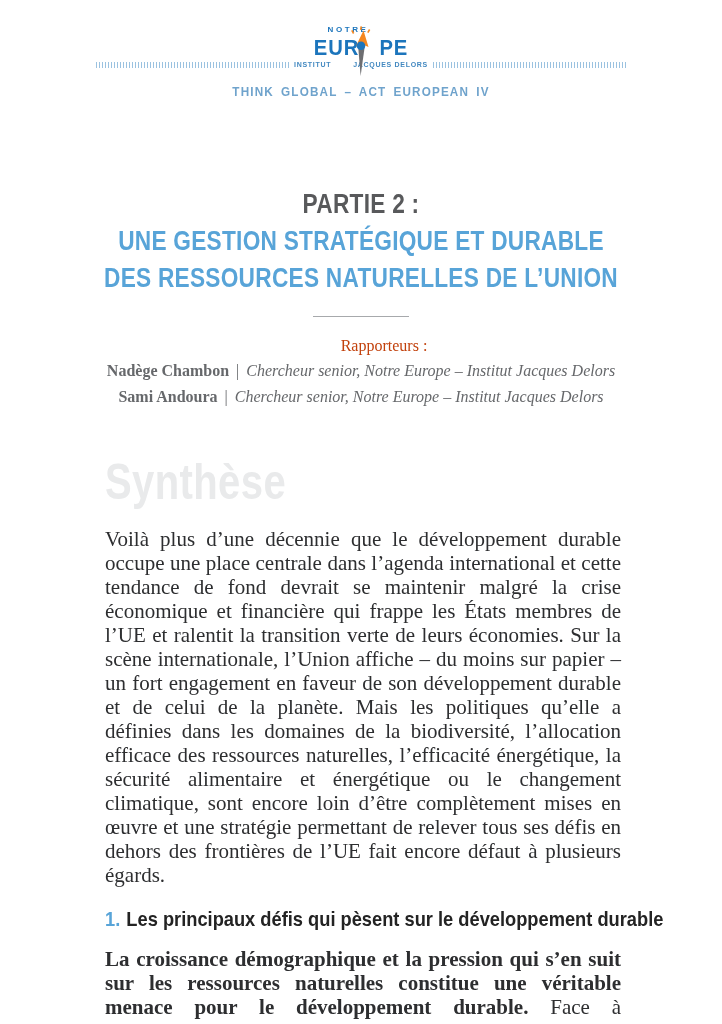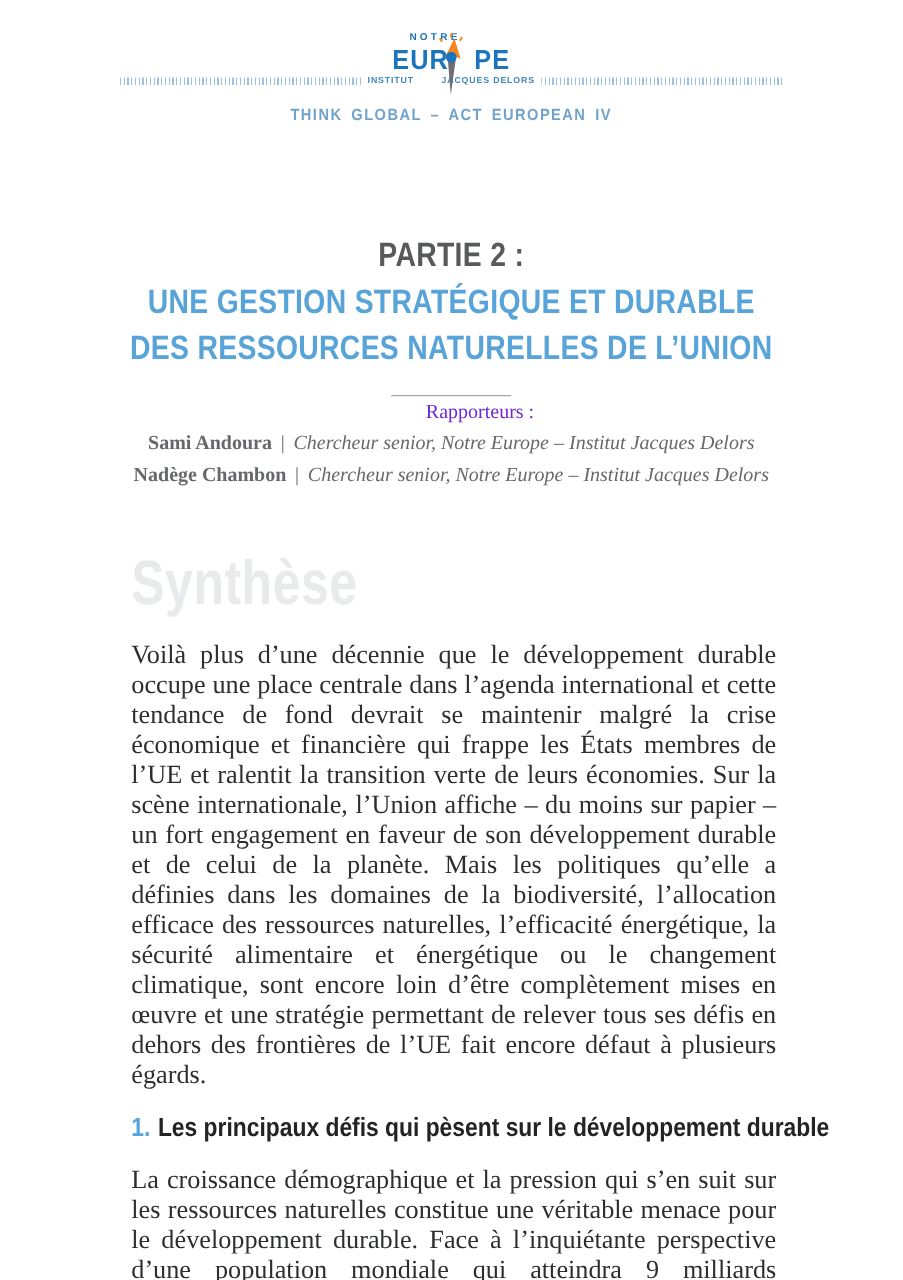--- a/index.html
+++ b/index.html
@@ -50,21 +50,21 @@
     margin:186px 0 0 0; text-align:center; line-height:37px;
     font-family:"Liberation Sans", sans-serif; font-weight:bold;
     font-size:27px; transform:scaleX(0.84); transform-origin:50% 0;
     letter-spacing:0.3px;
   }
   .title-part { color:#58595B; }
   .title-blue { color:#58A4D8; }
 
   
   .rap-divider { width:96px; margin:19px auto 0 auto; border:0; border-top:1px solid #A7A9AC; }
-  .rap-heading { margin-top:4px; text-align:center; font-size:16px; color:#6d28d9;padding-left:46px; }
+  .rap-heading { margin-top:20px; text-align:center; font-size:16px; color:#c2410c;padding-left:46px; }
   .rap-person { margin-top:6px; text-align:center; font-size:16px; color:#66686B; line-height:20px; }
   .rap-name { font-weight:bold; }
   .rap-sep { margin:0 7px; color:#66686B; }
   .rap-role { font-style:italic; }
 
   
   .synthese-heading {
     margin:46px 0 0 105px;
     font-family:"Liberation Sans", sans-serif; font-weight:bold;
     font-size:50px; color:#E9EAEB; letter-spacing:0.5px;
@@ -77,21 +77,21 @@
 
   
   .section-heading {
     margin:20px 0 0 105px;
     font-family:"Liberation Sans", sans-serif; font-weight:bold;
     font-size:21px; color:#232323;
     transform:scaleX(0.87); transform-origin:0 50%;
     white-space:nowrap;
   }
   .section-number { color:#58A4D8; margin-right:7px; }
-  .lead-bold { font-weight:normal; }
+  .lead-bold { font-weight:bold; }
 
   
   .footer {
     margin-top:16px; display:flex; justify-content:center; align-items:center; gap:7px;
     font-family:"Liberation Sans", sans-serif; font-weight:bold; font-size:13px;
   }
   .footer-dash { color:#E99A3C; }
   .footer-page { color:#2F3031; transform:scaleX(0.9); }
 </style>
 </head>
@@ -125,24 +125,24 @@
 
   <div class="main-title">
     <div class="title-part">PARTIE 2 :</div>
     <div class="title-blue">UNE GESTION STRATÉGIQUE ET DURABLE</div>
     <div class="title-blue">DES RESSOURCES NATURELLES DE L’UNION</div>
   </div>
 
   <hr class="rap-divider">
   <div class="rap-heading">Rapporteurs :</div>
   <div class="rap-person">
-    <span class="rap-name">Sami Andoura</span><span class="rap-sep">|</span><span class="rap-role">Chercheur senior, Notre Europe – Institut Jacques Delors</span>
+    <span class="rap-name">Nadège Chambon</span><span class="rap-sep">|</span><span class="rap-role">Chercheur senior, Notre Europe – Institut Jacques Delors</span>
   </div>
   <div class="rap-person">
-    <span class="rap-name">Nadège Chambon</span><span class="rap-sep">|</span><span class="rap-role">Chercheur senior, Notre Europe – Institut Jacques Delors</span>
+    <span class="rap-name">Sami Andoura</span><span class="rap-sep">|</span><span class="rap-role">Chercheur senior, Notre Europe – Institut Jacques Delors</span>
   </div>
 
   <div class="synthese-heading">Synthèse</div>
   <p class="body-para">Voilà plus d’une décennie que le développement durable occupe une place centrale dans l’agenda international et cette tendance de fond devrait se maintenir malgré la crise économique et financière qui frappe les États membres de l’UE et ralentit la transition verte de leurs économies. Sur la scène internationale, l’Union affiche – du moins sur papier – un fort engagement en faveur de son développement durable et de celui de la planète. Mais les politiques qu’elle a définies dans les domaines de la biodiversité, l’allocation efficace des ressources naturelles, l’efficacité énergétique, la sécurité alimentaire et énergétique ou le changement climatique, sont encore loin d’être complètement mises en œuvre et une stratégie permettant de relever tous ses défis en dehors des frontières de l’UE fait encore défaut à plusieurs égards.</p>
 
   <div class="section-heading">
     <span class="section-number">1.</span><span>Les principaux défis qui pèsent sur le développement durable</span>
   </div>
   <p class="body-para">
     <span class="lead-bold">La croissance démographique et la pression qui s’en suit sur les ressources naturelles constitue une véritable menace pour le développement durable.</span><span> Face à l’inquiétante perspective d’une population mondiale qui atteindra 9 milliards d’individus en 2050 et à l’accroissement des besoins alimentaires et énergétiques, l’Union doit impérativement protéger ses intérêts dans la compétition mondiale qui ne cesse de se renforcer pour l’accès</span>

